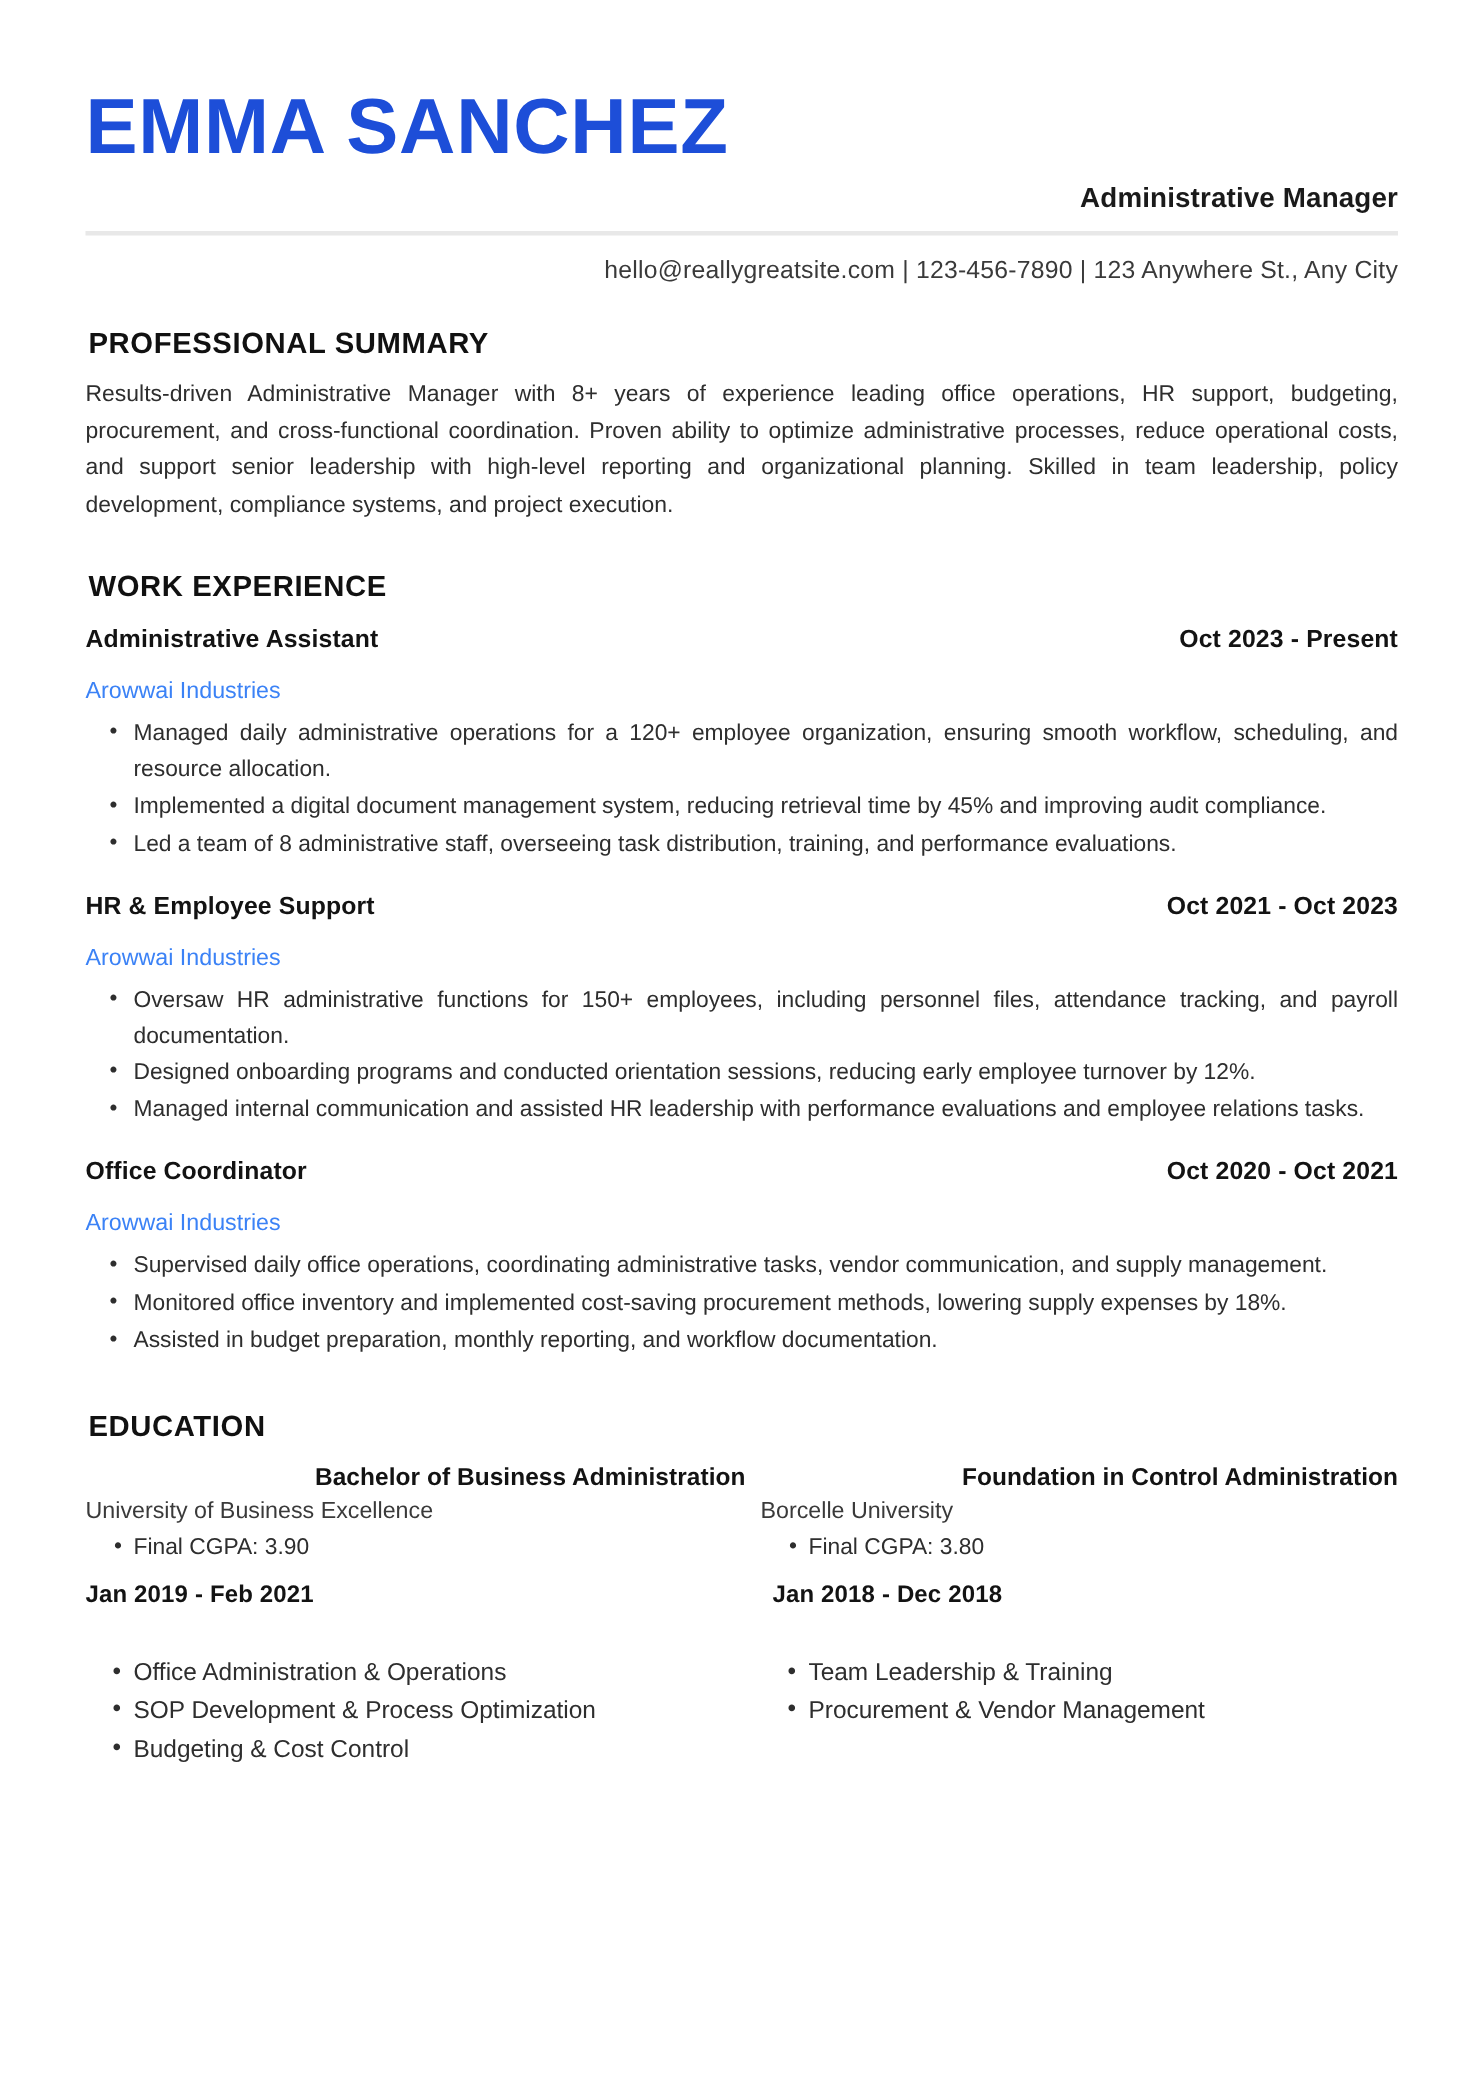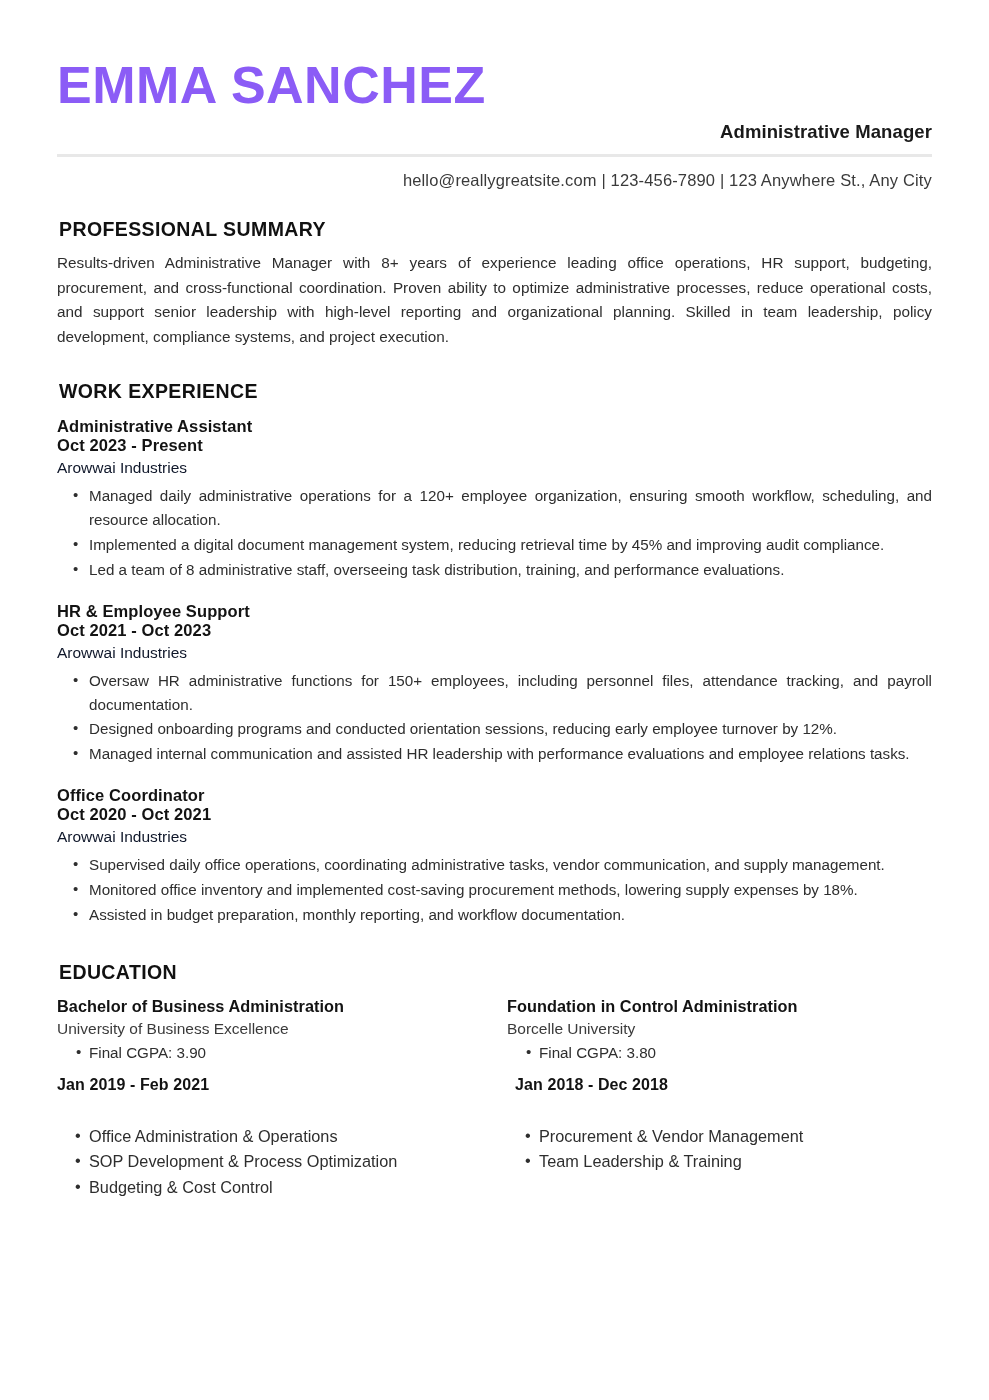--- a/index.html
+++ b/index.html
@@ -24,21 +24,21 @@
 
   
   .header {
     padding-top: 58px;
   }
   .name {
     font-size: 52px;
     font-weight: 700;
     letter-spacing: 0.5px;
     line-height: 1.05;
-    color: #8b5cf6;
+    color: #1d4ed8;
     margin: 0;
   }
   .title-row {
     display: flex;
     justify-content: flex-end;
     margin-top: 8px;
   }
   .job-title {
     font-size: 18.5px;
     font-weight: 700;
@@ -82,39 +82,38 @@
   .work-section { margin-top: 30px; }
   .work-section .section-title { margin-bottom: 14px; }
   .job {
     margin-bottom: 20px;
   }
   .job:last-child { margin-bottom: 0; }
   .job-head {
     display: flex;
     justify-content: space-between;
     align-items: baseline;
-    flex-direction: column;
   }
   .job-role {
     font-size: 16.5px;
     font-weight: 700;
     color: #131313;
     letter-spacing: 0.1px;
   }
   .job-dates {
     font-size: 16.5px;
     font-weight: 700;
     color: #131313;
     letter-spacing: 0.1px;
     white-space: nowrap;
   }
   .job-company {
     font-size: 15.5px;
-    color: #0f172a;
-    margin-top: 4px;
+    color: #3b82f6;
+    margin-top: 16px;
   }
   ul.bullets {
     margin: 7px 0 0 0;
     padding-left: 30px;
     list-style: none;
   }
   ul.bullets li {
     position: relative;
     font-size: 15.2px;
     line-height: 1.57;
@@ -138,20 +137,21 @@
   .two-col {
     display: flex;
   }
   .col-left { width: 440px; flex: none; }
   .col-right { flex: 1; padding-left: 10px; }
   .edu-degree {
     font-size: 16.3px;
     font-weight: 700;
     color: #131313;
     letter-spacing: 0.05px;
+    text-align: right;
   }
   .edu-school {
     font-size: 15.5px;
     color: #3a3a3a;
     margin-top: 4px;
   }
   ul.edu-bullets {
     margin: 4px 0 0 0;
     padding-left: 32px;
     list-style: none;
@@ -294,20 +294,20 @@
     <div class="skills-cols">
       <div class="col-left">
         <ul class="skill-list">
           <li>Office Administration &amp; Operations</li>
           <li>SOP Development &amp; Process Optimization</li>
           <li>Budgeting &amp; Cost Control</li>
         </ul>
       </div>
       <div class="col-right">
         <ul class="skill-list">
+          <li>Team Leadership &amp; Training</li>
           <li>Procurement &amp; Vendor Management</li>
-          <li>Team Leadership &amp; Training</li>
         </ul>
       </div>
     </div>
   </div>
 
 </div>
 
 </body></html>

